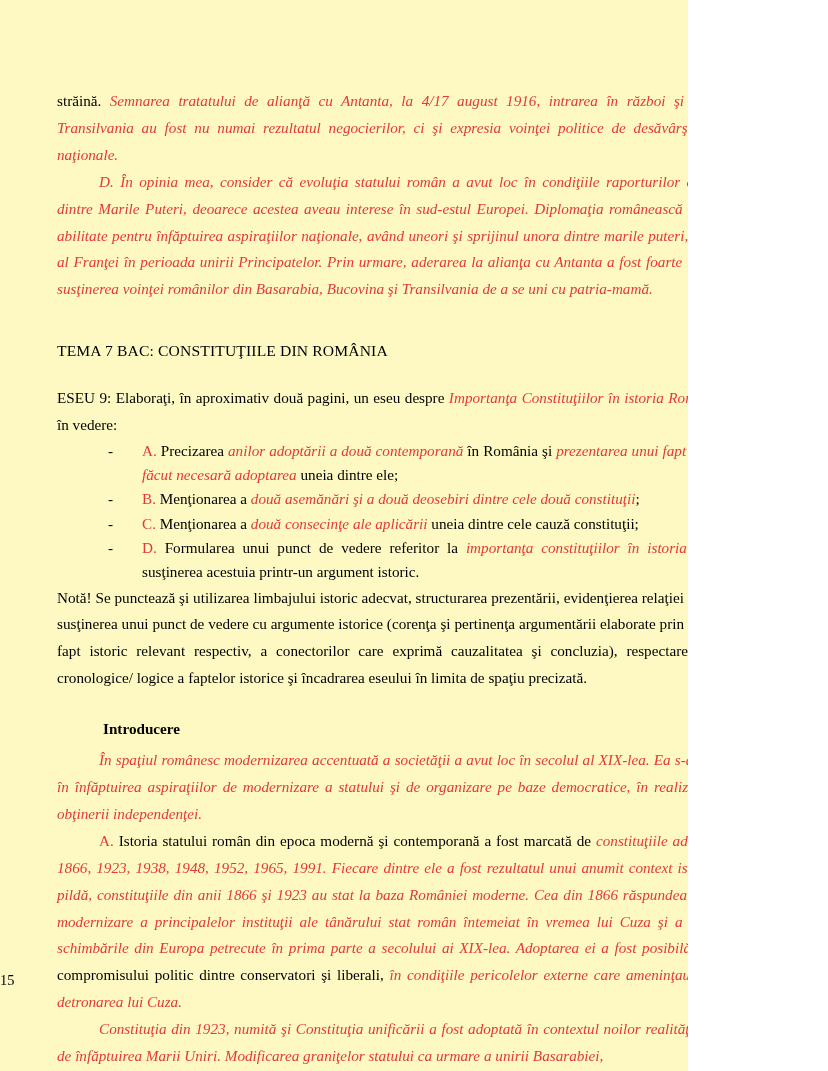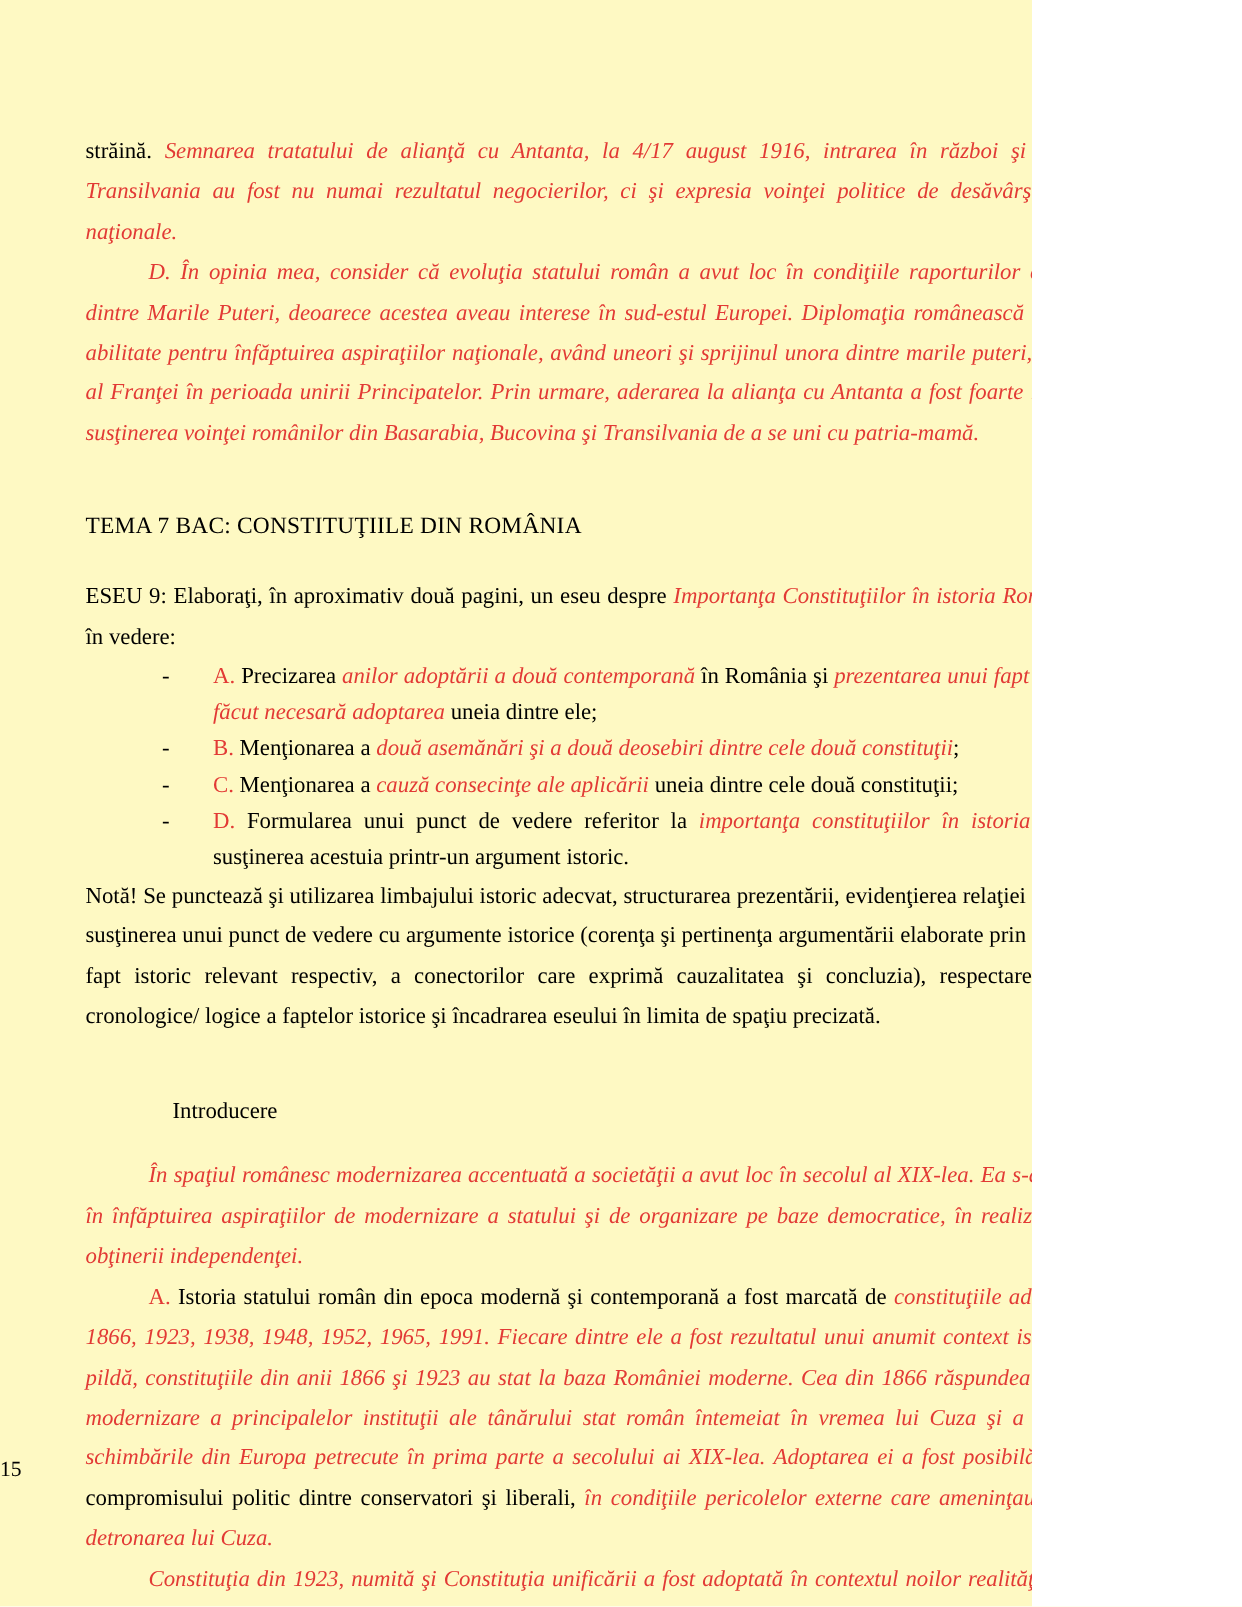--- a/index.html
+++ b/index.html
@@ -72,24 +72,24 @@
     line-height: 1.60;
     text-align: justify;
   }
   ul.bullets li .dash {
     position: absolute;
     left: 51px;
     top: 0;
     color: #000000;
   }
   .heading-intro {
-    font-weight: normal;
+    font-weight: bold;
     font-size: 15.2px;
     line-height: 1.77;
-    margin: 16px;
+    margin: 4px;
     padding-left: 42px;
     color: #000000;
   }
   .page-number {
     position: absolute;
     left: 0;
     right: 0;
     top: 972px;
     text-align: left;
     font-size: 14.4px;
@@ -116,21 +116,21 @@
     <p class="no-indent"><span class="blk">ESEU 9: Elaboraţi, în aproximativ două pagini, un eseu despre </span><span class="red-i">Importanţa Constituţiilor în istoria României</span><span class="blk">, având în vedere:</span></p>
 
     <ul class="bullets">
       <li>
         <span class="dash">-</span><span class="red">A.</span> <span class="blk">Precizarea </span><span class="red-i">anilor adoptării a două contemporană</span><span class="blk"> în România şi </span><span class="red-i">prezentarea unui fapt istoric care a făcut necesară adoptarea</span><span class="blk"> uneia dintre ele;</span>
       </li>
       <li>
         <span class="dash">-</span><span class="red">B.</span> <span class="blk">Menţionarea a </span><span class="red-i">două asemănări şi a două deosebiri dintre cele două constituţii</span><span class="blk">;</span>
       </li>
       <li>
-        <span class="dash">-</span><span class="red">C.</span> <span class="blk">Menţionarea a </span><span class="red-i">cauză consecinţe ale aplicării</span><span class="blk"> uneia dintre cele două constituţii;</span>
+        <span class="dash">-</span><span class="red">C.</span> <span class="blk">Menţionarea a </span><span class="red-i">două consecinţe ale aplicării</span><span class="blk"> uneia dintre cele cauză constituţii;</span>
       </li>
       <li>
         <span class="dash">-</span><span class="red">D.</span> <span class="blk">Formularea unui punct de vedere referitor la </span><span class="red-i">importanţa constituţiilor în istoria României</span><span class="blk"> şi susţinerea acestuia printr-un argument istoric.</span>
       </li>
     </ul>
 
     <p class="no-indent">Notă! Se punctează şi utilizarea limbajului istoric adecvat, structurarea prezentării, evidenţierea relaţiei cauză – efect, susţinerea unui punct de vedere cu argumente istorice (corenţa şi pertinenţa argumentării elaborate prin utlizarea unui fapt istoric relevant respectiv, a conectorilor care exprimă cauzalitatea şi concluzia), respectarea succesiunii cronologice/ logice a faptelor istorice şi încadrarea eseului în limita de spaţiu precizată.</p>
 
     <div class="spacer-md"></div>
 

